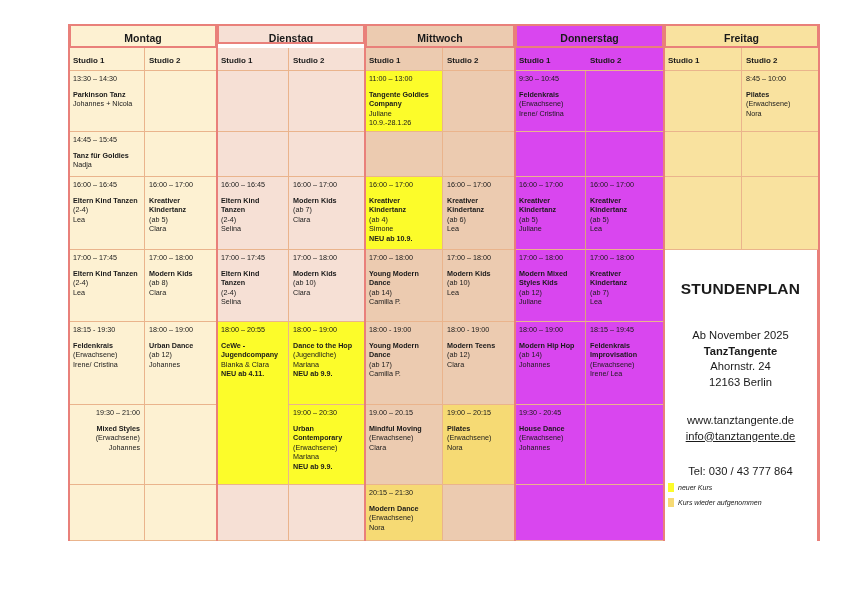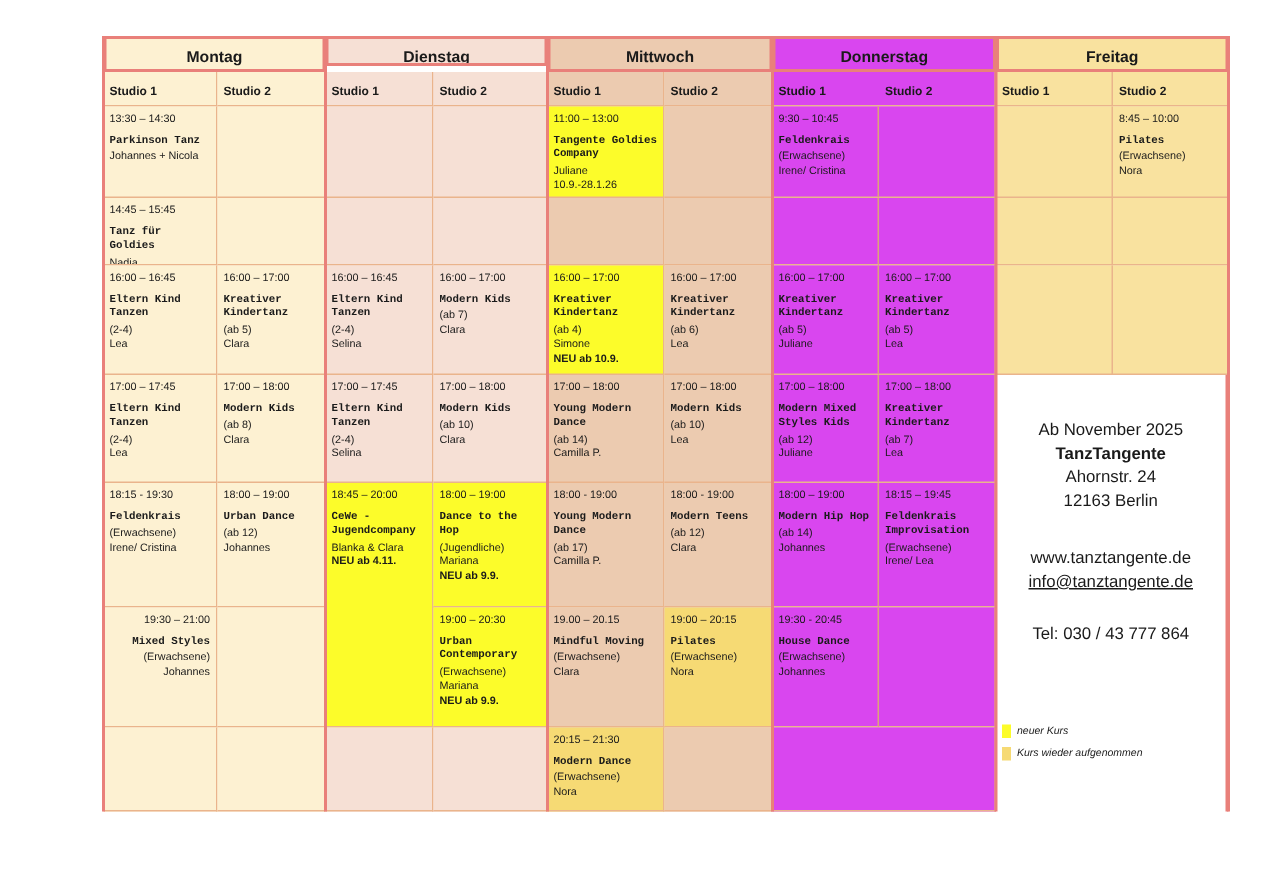--- a/index.html
+++ b/index.html
@@ -4,21 +4,21 @@
 <style>
   html, body { margin:0; padding:0; background:#ffffff; }
   body { width:842px; height:595px; position:relative; overflow:hidden;
          font-family:"Liberation Sans", sans-serif; color:#1a1a1a; }
   .sheet { position:absolute; left:46px; top:24px; width:750px; height:517px;margin-left:23px; }
   .cell { position:absolute; box-sizing:border-box; overflow:hidden; font-size:7.2px; line-height:9.6px; padding:2px 4px; }
   .day { font-weight:bold; font-size:10.5px; text-align:center; line-height:20px; border:2px solid #e9807a; }
   .studio { font-weight:bold; font-size:8px; text-align:left; line-height:21px; border-right:1px solid #eab48c; border-bottom:1px solid #eab48c; }
   .slot { border-right:1px solid #eab48c; border-bottom:1px solid #eab48c; }
   .time { display:block; margin-bottom:6px; margin-top:1px; }
-  .title { display:block; font-weight:bold;font-family:Liberation Mono, monospace; }
+  .title { display:block; font-weight:bold; }
   .line { display:block; }
   .bold { font-weight:bold; }
   .mon { background:#fdf1d2; }
   .tue { background:#f6e0d5; }
   .wed { background:#eccbb0; }
   .thu { background:#d946ef; }
   .fri { background:#f9e29f; }
   .new { background:#fcfc2a; }
   .reopened { background:#f6da74; }
   .daysep { position:absolute; top:0; width:2px; height:517px; background:#e9807a; }
@@ -133,21 +133,21 @@
     <span class="line">(2-4)</span>
     <span class="line">Selina</span>
   </div>
   <div class="cell slot tue" style="left:220px;top:226px;width:76px;height:72px;">
     <span class="time">17:00 – 18:00</span>
     <span class="title">Modern Kids</span>
     <span class="line">(ab 10)</span>
     <span class="line">Clara</span>
   </div>
   <div class="cell slot new" style="left:148px;top:298px;width:72px;height:163px;">
-    <span class="time">18:45 – 20:00</span>
+    <span class="time">18:00 – 20:55</span>
     <span class="title">CeWe - Jugendcompany</span>
     <span class="line">Blanka &amp; Clara</span>
     <span class="line bold">NEU ab 4.11.</span>
   </div>
   <div class="cell slot new" style="left:220px;top:298px;width:76px;height:83px;">
     <span class="time">18:00 – 19:00</span>
     <span class="title">Dance to the Hop</span>
     <span class="line">(Jugendliche)</span>
     <span class="line">Mariana</span>
     <span class="line bold">NEU ab 9.9.</span>
@@ -288,20 +288,21 @@
     <span class="title">Pilates</span>
     <span class="line">(Erwachsene)</span>
     <span class="line">Nora</span>
   </div>
   <div class="cell slot fri" style="left:595px;top:108px;width:78px;height:45px;"></div>
   <div class="cell slot fri" style="left:673px;top:108px;width:77px;height:45px;"></div>
   <div class="cell slot fri" style="left:595px;top:153px;width:78px;height:73px;"></div>
   <div class="cell slot fri" style="left:673px;top:153px;width:77px;height:73px;"></div>
 
   <div class="info">
+    <div class="big">STUNDENPLAN</div>
     <div class="addr">
       <div>Ab November 2025</div>
       <div class="bold">TanzTangente</div>
       <div>Ahornstr. 24</div>
       <div>12163 Berlin</div>
     </div>
     <div class="web">
       <div>www.tanztangente.de</div>
       <div class="u">info@tanztangente.de</div>
     </div>

